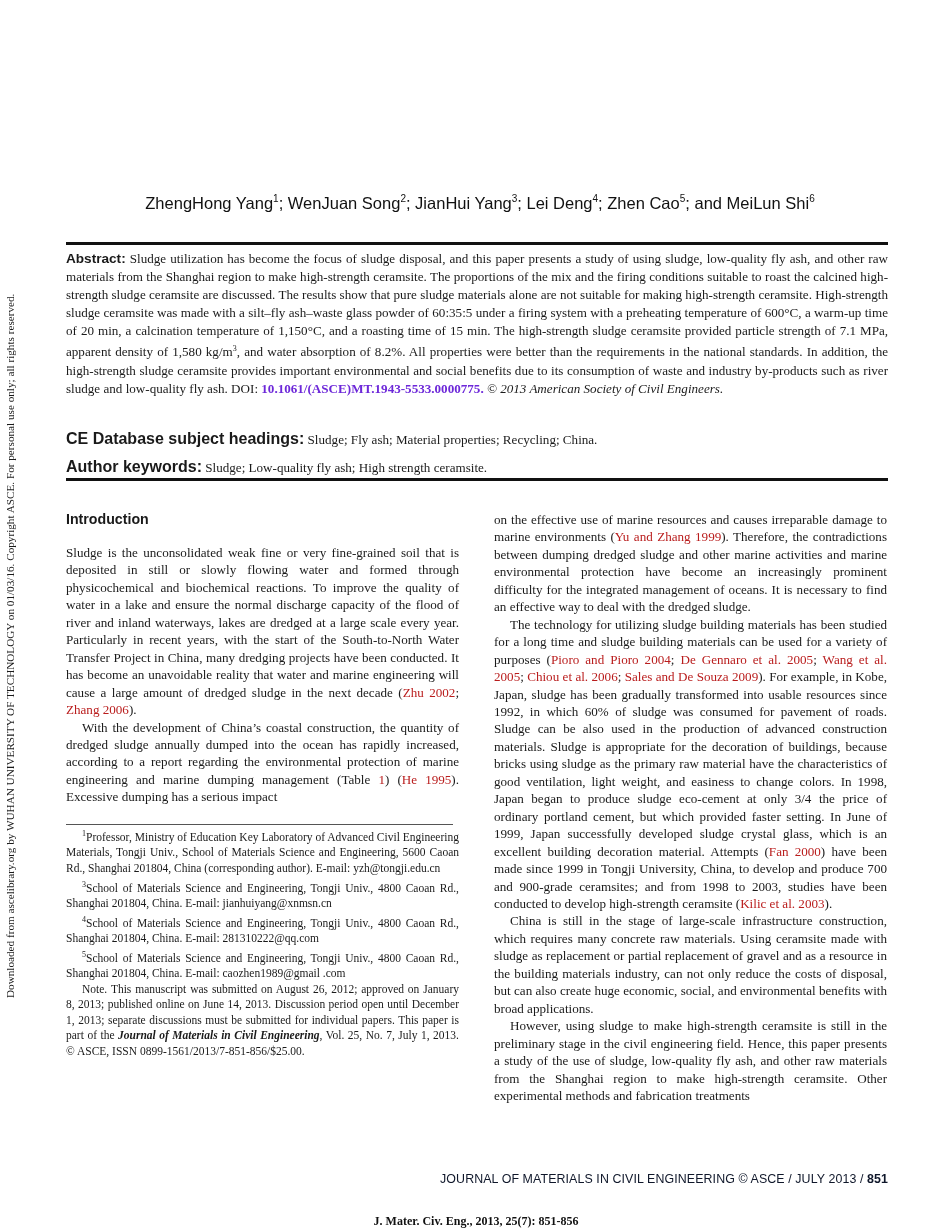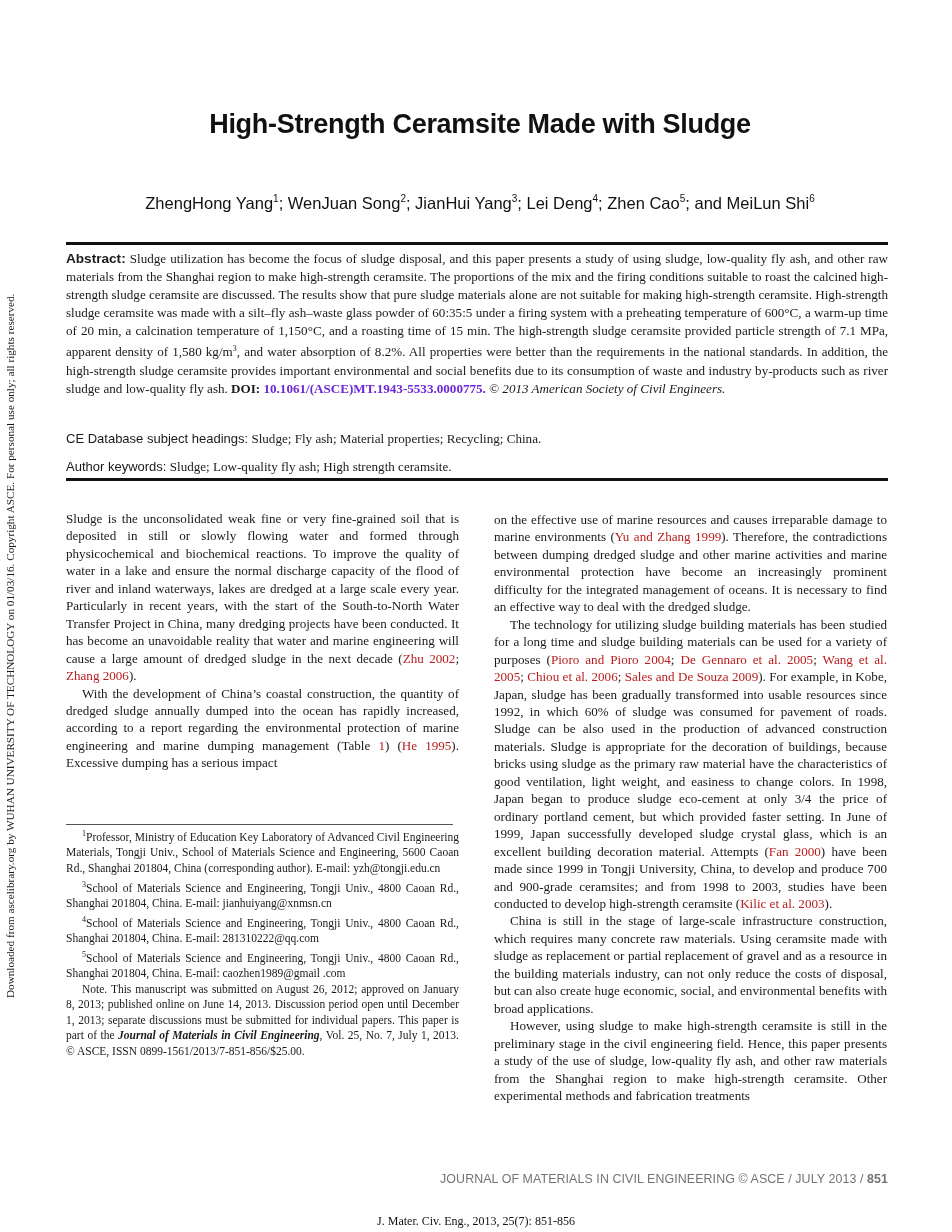--- a/index.html
+++ b/index.html
@@ -26,53 +26,52 @@
   }
   .authors sup { font-size: 10px; }
   .rule-top { position: absolute; left: 66px; width: 822px; top: 242px; height: 3px; background: #111; }
   .rule-bot { position: absolute; left: 66px; width: 822px; top: 478px; height: 3px; background: #111; }
   .abstract {
     position: absolute; left: 66px; width: 822px; top: 250px;
     font-size: 13.1px; line-height: 18.1px; text-align: justify; color: #1a1a1a;
   }
   .abstract .lbl { font-family: "Liberation Sans", "DejaVu Sans", sans-serif; font-weight: bold; font-size: 13.6px; }
   .link { color: #b91c1c; }
-  .doi-label { font-weight: bold; }
+  .doi-label { font-weight: normal; }
   .doi { font-weight: bold; color: #6d28d9; }
   .copyright { font-style: italic; }
   .kw { position: absolute; left: 66px; width: 822px; font-size: 13.1px; line-height: 18px; }
-  .kw .lbl { font-family: "Liberation Sans", "DejaVu Sans", sans-serif; font-weight: normal; font-size: 13px; }
+  .kw .lbl { font-family: "Liberation Sans", "DejaVu Sans", sans-serif; font-weight: bold; font-size: 16px; }
   .col { position: absolute; width: 393px; font-size: 13.1px; line-height: 17.45px; text-align: justify; }
   .col p { margin: 0; }
   .col p.indent { text-indent: 16px; }
   .col-left { left: 66px; top: 510px; }
   .col-right { left: 494px; top: 511px; }
   .section-head { font-family: "Liberation Sans", "DejaVu Sans", sans-serif; font-weight: bold; font-size: 14.2px; margin: 0 0 16px 0; line-height: 18px; }
   .fn-rule { position: absolute; left: 66px; width: 387px; top: 824px; height: 1px; background: #555; }
   .footnotes { position: absolute; left: 66px; width: 393px; top: 826px; font-size: 11.5px; line-height: 15.6px; text-align: justify; }
   .footnotes p { margin: 0; text-indent: 16px; }
   .footnotes sup { font-size: 8px; }
   .footnotes .bi { font-weight: bold; font-style: italic; }
   .running-footer {
-    position: absolute; right: 64px; top: 1172px; font-size: 12.4px; letter-spacing: 0.1px; color: #737373;
+    position: absolute; right: 64px; top: 1172px; font-size: 12.4px; letter-spacing: 0.1px; color: #0f172a;
   }
   .running-footer b { font-weight: bold; }
   .citation-footer {
-    position: absolute; left: 0; width: 952px; top: 1214px; text-align: center; font-size: 12px; color: #111;
+    position: absolute; left: 0; width: 952px; top: 1214px; text-align: center; font-size: 12px; color: #111; font-weight: bold;
   }
 </style>
 </head>
 <body>
 
 <div class="side-note serif">
   <span>Downloaded from ascelibrary.org by WUHAN UNIVERSITY OF TECHNOLOGY on 01/03/16. Copyright ASCE. For personal use only; all rights reserved.</span>
 </div>
 
 <div class="title sans">
-  <div>High-Strength Ceramsite Made with Sludge</div>
 </div>
 
 <div class="authors sans">
   <span>ZhengHong Yang</span><sup>1</sup><span>; </span><span>WenJuan Song</span><sup>2</sup><span>; </span><span>JianHui Yang</span><sup>3</sup><span>; </span><span>Lei Deng</span><sup>4</sup><span>; </span><span>Zhen Cao</span><sup>5</sup><span>; and </span><span>MeiLun Shi</span><sup>6</sup>
 </div>
 
 <div class="rule-top"></div>
 
 <div class="abstract serif">
   <span class="lbl">Abstract:</span><span> Sludge utilization has become the focus of sludge disposal, and this paper presents a study of using sludge, low-quality fly ash, and other raw materials from the Shanghai region to make high-strength ceramsite. The proportions of the mix and the firing conditions suitable to roast the calcined high-strength sludge ceramsite are discussed. The results show that pure sludge materials alone are not suitable for making high-strength ceramsite. High-strength sludge ceramsite was made with a silt–fly ash–waste glass powder of 60:35:5 under a firing system with a preheating temperature of 600°C, a warm-up time of 20 min, a calcination temperature of 1,150°C, and a roasting time of 15 min. The high-strength sludge ceramsite provided particle strength of 7.1 MPa, apparent density of 1,580 kg/m</span><sup style="font-size:8px">3</sup><span>, and water absorption of 8.2%. All properties were better than the requirements in the national standards. In addition, the high-strength sludge ceramsite provides important environmental and social benefits due to its consumption of waste and industry by-products such as river sludge and low-quality fly ash. </span><span class="doi-label">DOI:</span><span class="doi"> 10.1061/(ASCE)MT.1943-5533.0000775.</span><span class="copyright"> © 2013 American Society of Civil Engineers.</span>
@@ -82,20 +81,21 @@
   <span class="lbl">CE Database subject headings:</span><span> Sludge; Fly ash; Material properties; Recycling; China.</span>
 </div>
 
 <div class="kw serif" style="top:458px">
   <span class="lbl">Author keywords:</span><span> Sludge; Low-quality fly ash; High strength ceramsite.</span>
 </div>
 
 <div class="rule-bot"></div>
 
 <div class="col col-left serif">
+  <div class="section-head">Introduction</div>
   <p><span>Sludge is the unconsolidated weak fine or very fine-grained soil that is deposited in still or slowly flowing water and formed through physicochemical and biochemical reactions. To improve the quality of water in a lake and ensure the normal discharge capacity of the flood of river and inland waterways, lakes are dredged at a large scale every year. Particularly in recent years, with the start of the South-to-North Water Transfer Project in China, many dredging projects have been conducted. It has become an unavoidable reality that water and marine engineering will cause a large amount of dredged sludge in the next decade (</span><span class="link">Zhu 2002</span><span>; </span><span class="link">Zhang 2006</span><span>).</span></p>
   <p class="indent"><span>With the development of China’s coastal construction, the quantity of dredged sludge annually dumped into the ocean has rapidly increased, according to a report regarding the environmental protection of marine engineering and marine dumping management (Table </span><span class="link">1</span><span>) (</span><span class="link">He 1995</span><span>). Excessive dumping has a serious impact</span></p>
 </div>
 
 <div class="fn-rule"></div>
 
 <div class="footnotes serif">
   <p><sup>1</sup><span>Professor, Ministry of Education Key Laboratory of Advanced Civil Engineering Materials, Tongji Univ., School of Materials Science and Engineering, 5600 Caoan Rd., Shanghai 201804, China (corresponding author). E-mail: yzh@tongji.edu.cn</span></p>
   <p><sup>3</sup><span>School of Materials Science and Engineering, Tongji Univ., 4800 Caoan Rd., Shanghai 201804, China. E-mail: jianhuiyang@xnmsn.cn</span></p>
   <p><sup>4</sup><span>School of Materials Science and Engineering, Tongji Univ., 4800 Caoan Rd., Shanghai 201804, China. E-mail: 281310222@qq.com</span></p>

